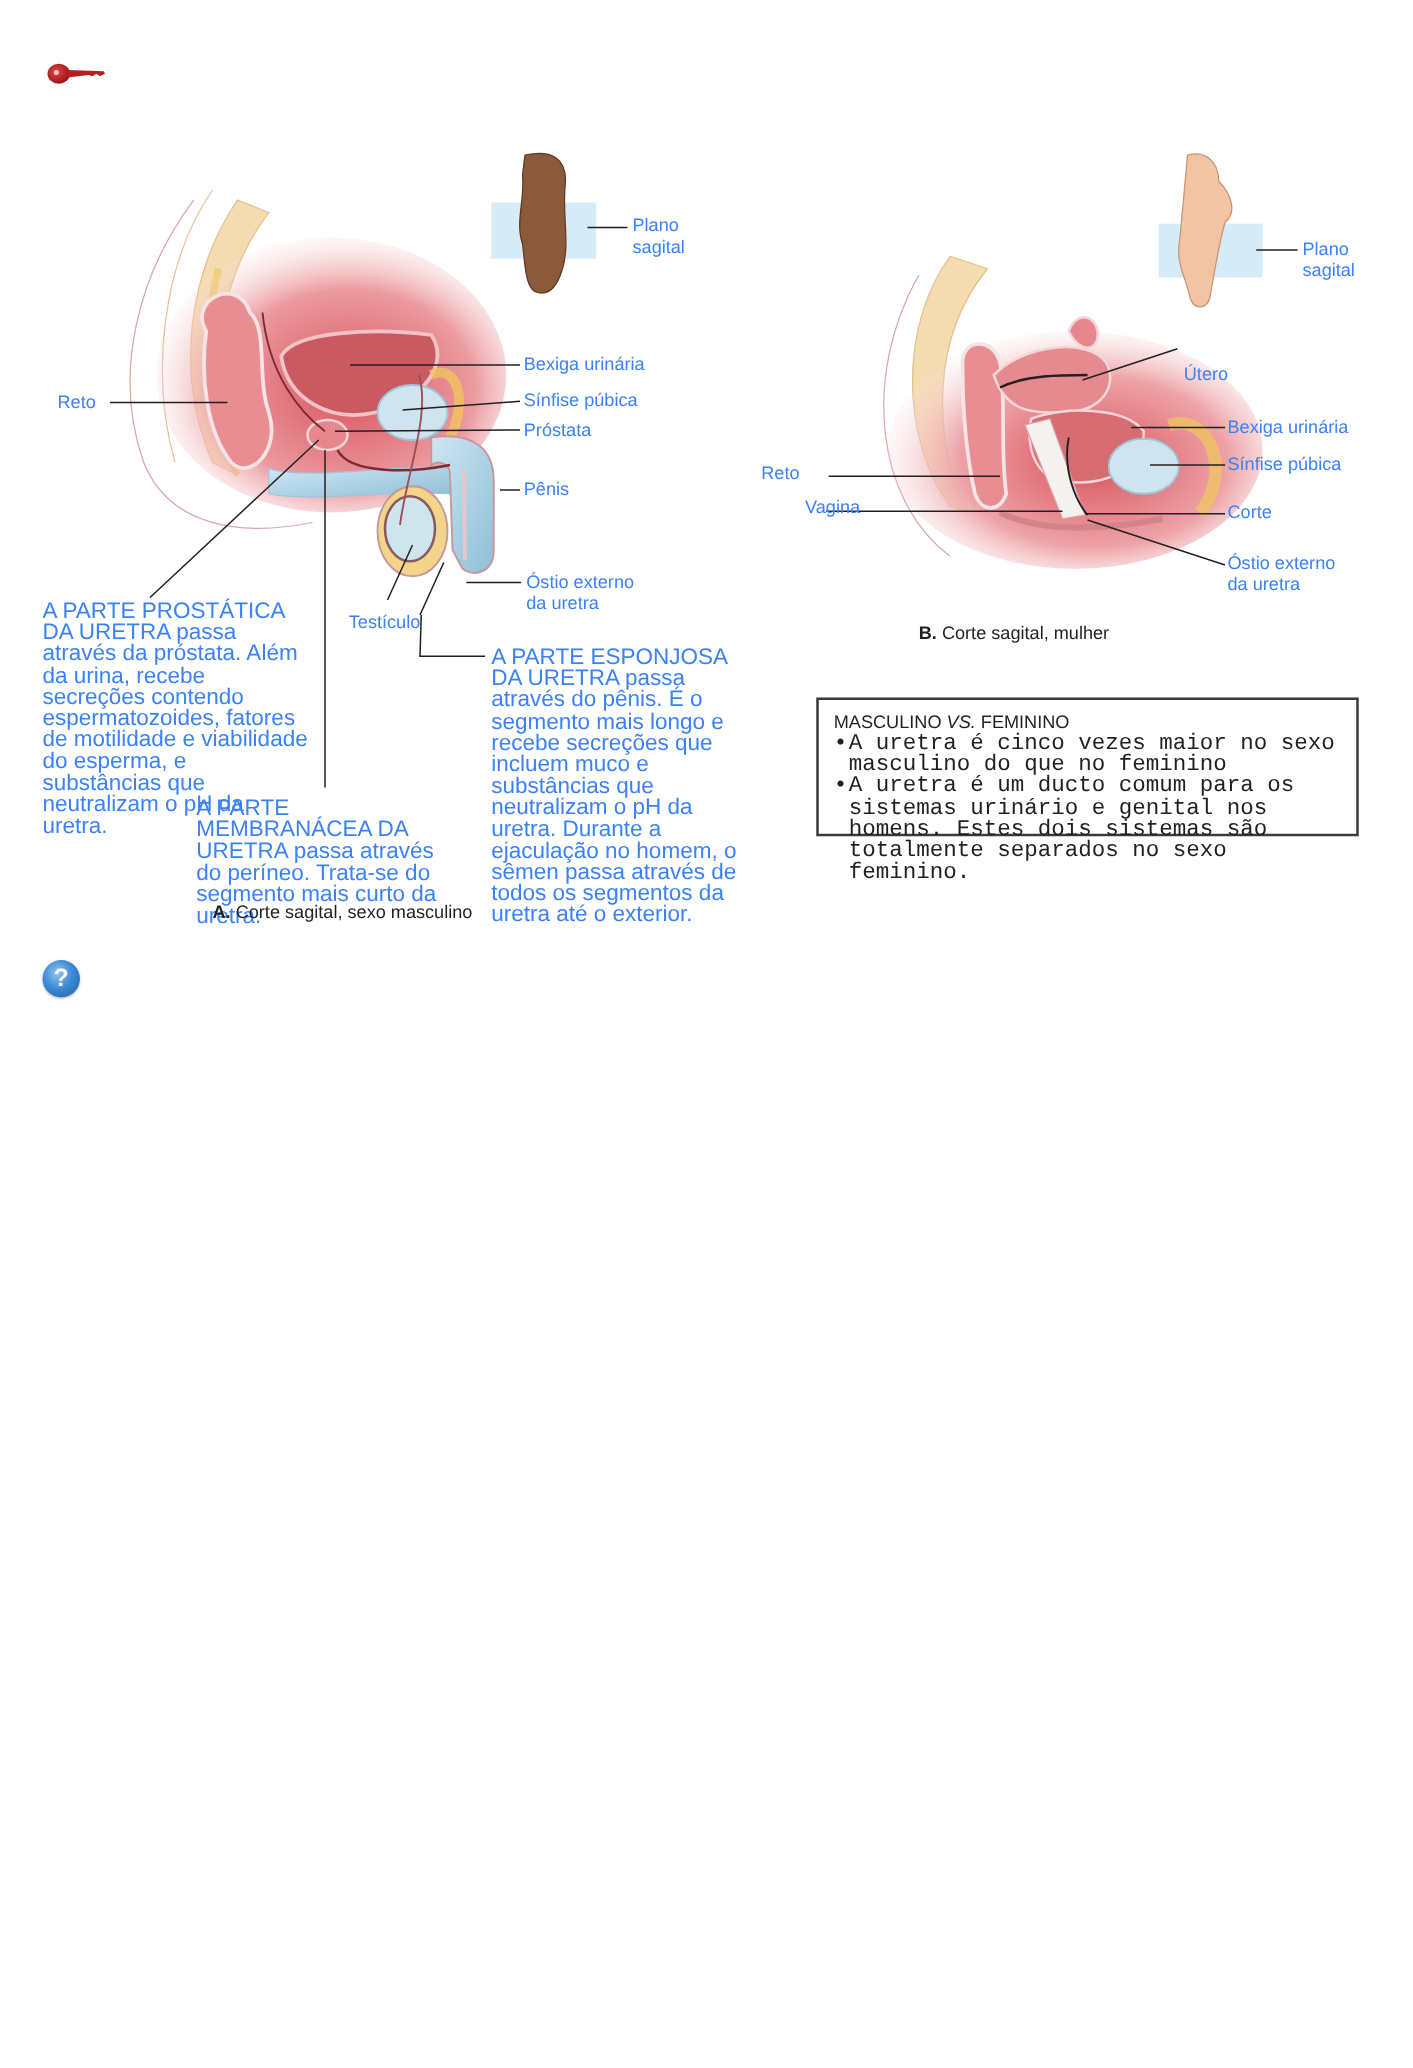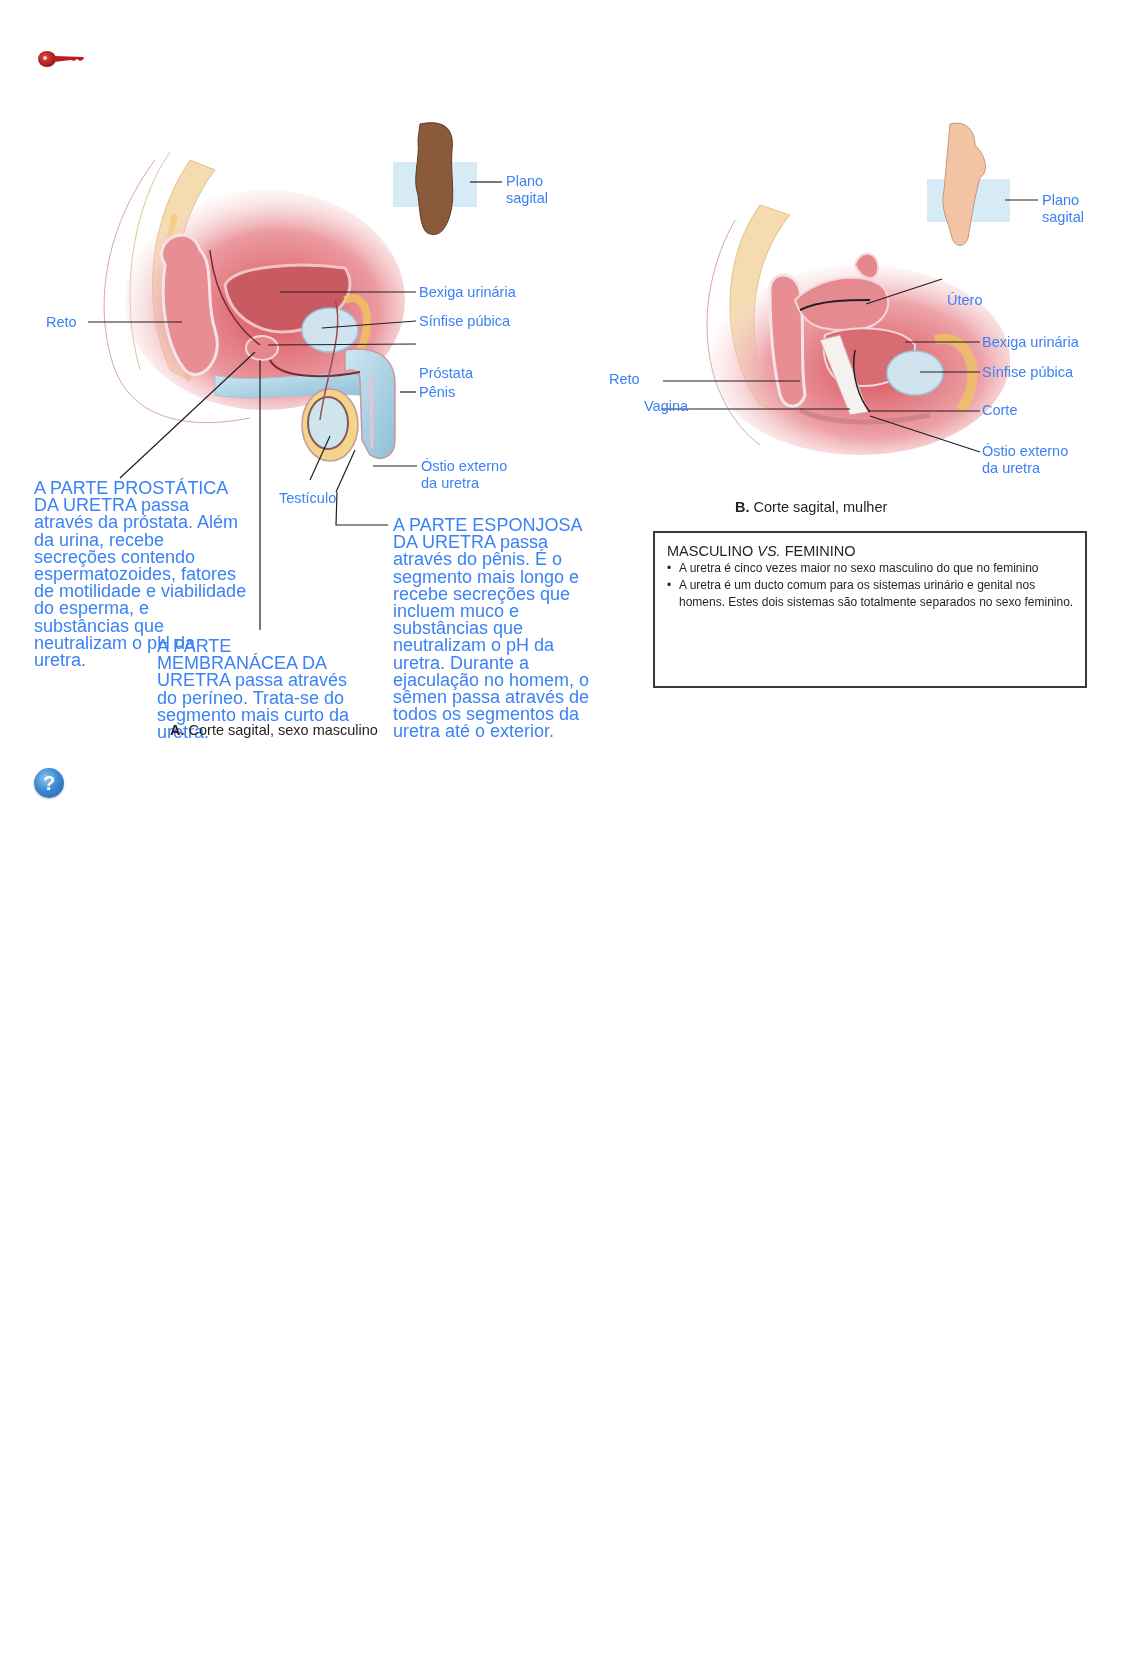--- a/index.html
+++ b/index.html
@@ -8,21 +8,21 @@
   .abs { position:absolute; }
   .lbl { position:absolute; font-size:14.5px; line-height:17px; white-space:nowrap; color:#3b82f6; }
   .para { position:absolute; font-size:18px; line-height:17.2px; color:#3b82f6; }
   .para .caps { letter-spacing:0; }
   .caption { position:absolute; font-size:14.5px; color:#231f20; white-space:nowrap; }
   .caption b { font-weight:bold; }
   svg { position:absolute; overflow:visible; }
   .box { position:absolute; border:2px solid #3a3a3a; box-sizing:border-box; padding:10px 10px 6px 12px; }
   .box-title { font-size:14.5px; line-height:17px; }
   .box ul { margin:0; padding:0; list-style:none; }
-  .box li { font-size:12px; line-height:17.2px; position:relative; padding-left:12px; }
+  .box li { font-size:18px; line-height:17.2px; position:relative; padding-left:12px;font-family:Liberation Mono, monospace; }
   .box li::before { content:"•"; position:absolute; left:0; top:0; }
   .icon-key { left:36px; top:46px; width:52px; height:24px; }
   .icon-help { left:34px; top:768px; width:30px; height:30px; border-radius:50%;
     background:radial-gradient(circle at 40% 35%, #8fc6f0 0%, #3d8ad6 45%, #1f5ea8 100%);
     color:#fff; font-weight:bold; font-size:20px; line-height:30px; text-align:center;
     box-shadow:0 1px 2px rgba(0,0,0,0.25); cursor:pointer; }
 </style>
 </head>
 <body>
 
@@ -101,21 +101,21 @@
   </g>
 </svg>
 
 <div class="lbl" style="left:506px;top:173px;">
   <div>Plano</div>
   <div>sagital</div>
 </div>
 <div class="lbl" style="left:46px;top:314px;">Reto</div>
 <div class="lbl" style="left:419px;top:284px;">Bexiga urinária</div>
 <div class="lbl" style="left:419px;top:313px;">Sínfise púbica</div>
-<div class="lbl" style="left:419px;top:337px;margin-top:28px;">Próstata</div>
+<div class="lbl" style="left:419px;top:337px;">Próstata</div>
 <div class="lbl" style="left:419px;top:384px;">Pênis</div>
 <div class="lbl" style="left:421px;top:458px;">
   <div>Óstio externo</div>
   <div>da uretra</div>
 </div>
 <div class="lbl" style="left:279px;top:490px;">Testículo</div>
 
 <div class="para" style="left:34px;top:480px;width:215px;">
   <span class="caps">A PARTE PROSTÁTICA DA URETRA</span><span> passa através da próstata. Além da urina, recebe secreções contendo espermatozoides, fatores de motilidade e viabilidade do esperma, e substâncias que neutralizam o pH da uretra.</span>
 </div>
@@ -183,21 +183,21 @@
 <div class="lbl" style="left:609px;top:398px;margin-left:35px;">Vagina</div>
 <div class="lbl" style="left:982px;top:402px;">Corte</div>
 <div class="lbl" style="left:982px;top:443px;">
   <div>Óstio externo</div>
   <div>da uretra</div>
 </div>
 <div class="caption" style="left:735px;top:499px;">
   <b>B.</b> <span>Corte sagital, mulher</span>
 </div>
 
-<div class="box" style="left:653px;top:531px;width:434px;height:157px;">
+<div class="box" style="left:653px;top:558px;width:434px;height:111px;">
   <div class="box-title">
     <span>MASCULINO </span><i>VS.</i><span> FEMININO</span>
   </div>
   <ul>
     <li>A uretra é cinco vezes maior no sexo masculino do que no feminino</li>
     <li>A uretra é um ducto comum para os sistemas urinário e genital nos homens. Estes dois sistemas são totalmente separados no sexo feminino.</li>
   </ul>
 </div>
 
 <div class="abs icon-help">

